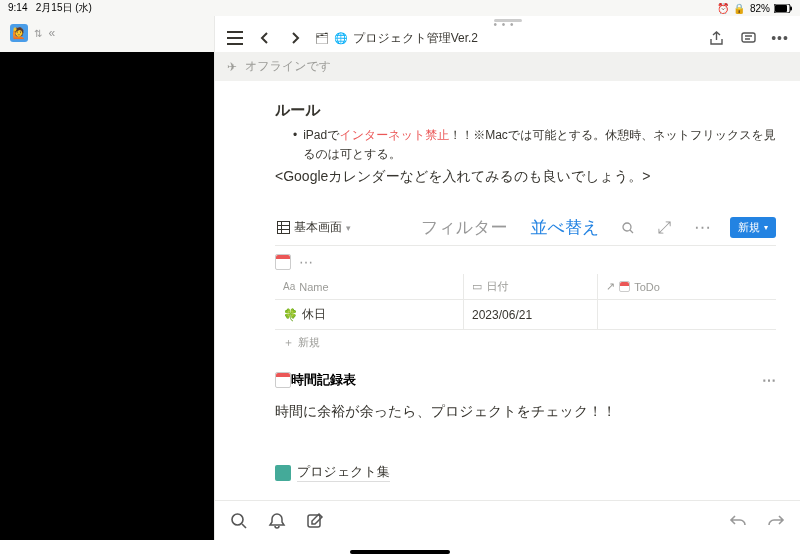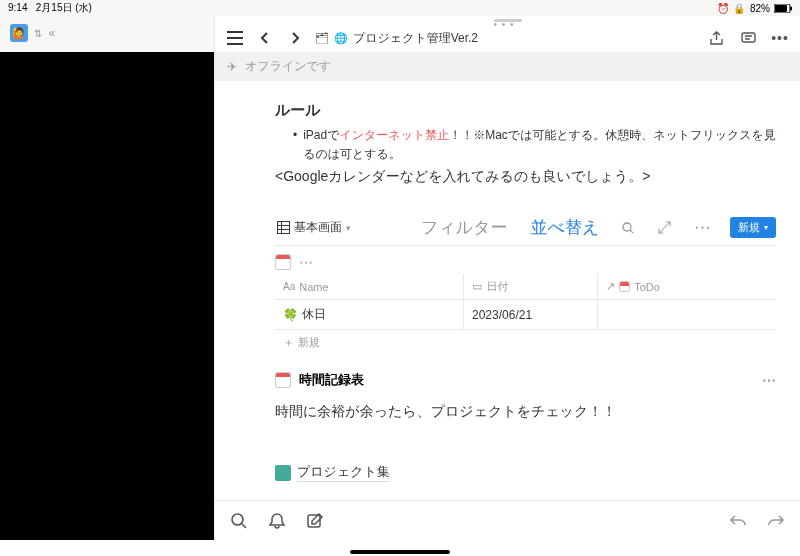--- a/index.html
+++ b/index.html
@@ -45,21 +45,21 @@
 .col1 { width: 188px; }
 .col2 { width: 134px; border-left: 1px solid #e9e9e7; }
 .col3 { flex: 1; border-left: 1px solid #e9e9e7; }
 .db-row { display: flex; border-bottom: 1px solid #e9e9e7; font-size: 12px; color: #37352f; }
 .db-row .col { padding: 6px 8px; }
 .clover { color: #2ecc71; font-size: 12px; }
 .db-newrow { font-size: 11px; color: #9b9b97; padding: 5px 8px; display: flex; align-items: center; gap: 4px; }
 .db-footer { display: flex; font-size: 10px; color: #9b9b97; padding: 4px 0; }
 .db-footer .fcol1 { width: 188px; text-align: right; padding-right: 8px; }
 .db-footer .fcol2 { width: 134px; text-align: right; padding-right: 8px; }
-.linked { display: flex; align-items: center; gap: 8px; font-size: 13px; font-weight: 600; margin: 16px 0 6px; }
+.linked { display: flex; align-items: center; font-size: 13px; font-weight: 600; margin: 16px 0 6px; }
 .linked .more2 { margin-left: auto; color: #999; font-size: 14px; cursor: pointer; }
 .h3 { font-size: 14px; font-weight: 400; color: #37352f; margin: 14px 0 6px; }
 .page-link { display: flex; align-items: center; gap: 6px; font-size: 13px; color: #37352f; padding: 2px 0; margin-top: 40px; }
 .page-link .pl-icon { width: 16px; height: 16px; background: #4a9; border-radius: 2px; display: inline-block; }
 .page-link span.txt { border-bottom: 1px solid #ddd; }
 .bottombar { height: 40px; border-top: 1px solid #e9e9e7; display: flex; align-items: center; padding: 0 14px; gap: 18px; }
 .bottombar .spacer { flex: 1; }
 .bottombar .icon-btn { color: #555; }
 .homehandle { position: absolute; bottom: 2px; left: 50%; transform: translateX(-50%); width: 100px; height: 4px; background: #000; border-radius: 3px; }
 svg { display: block; }

